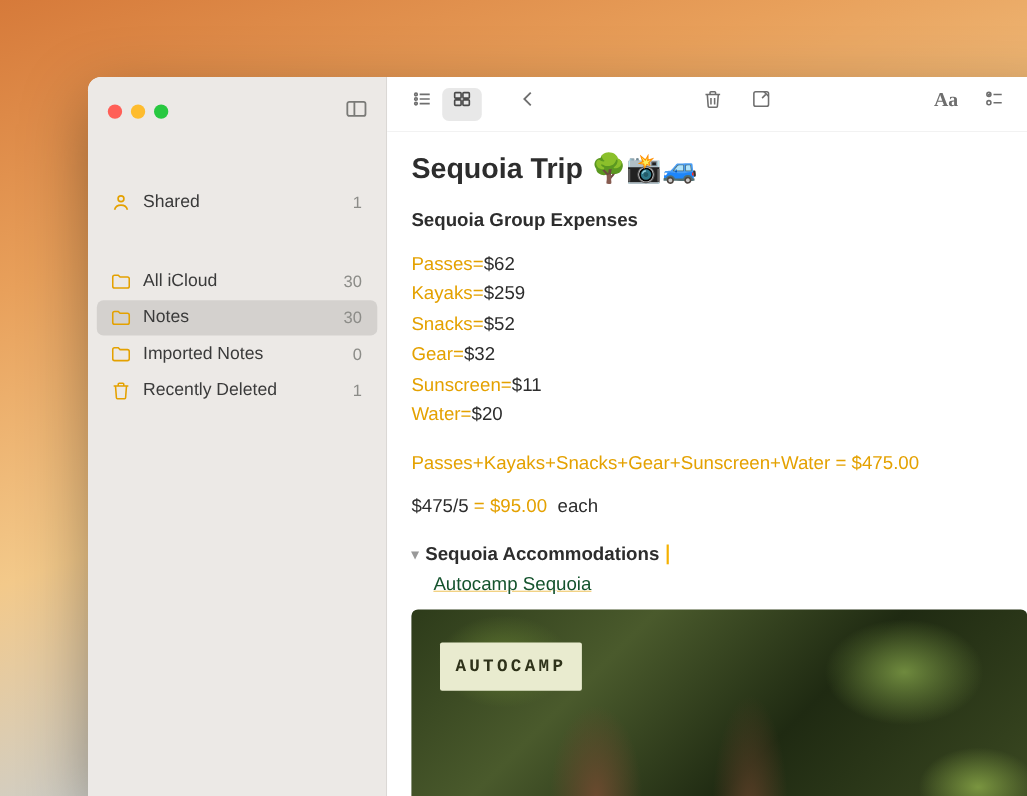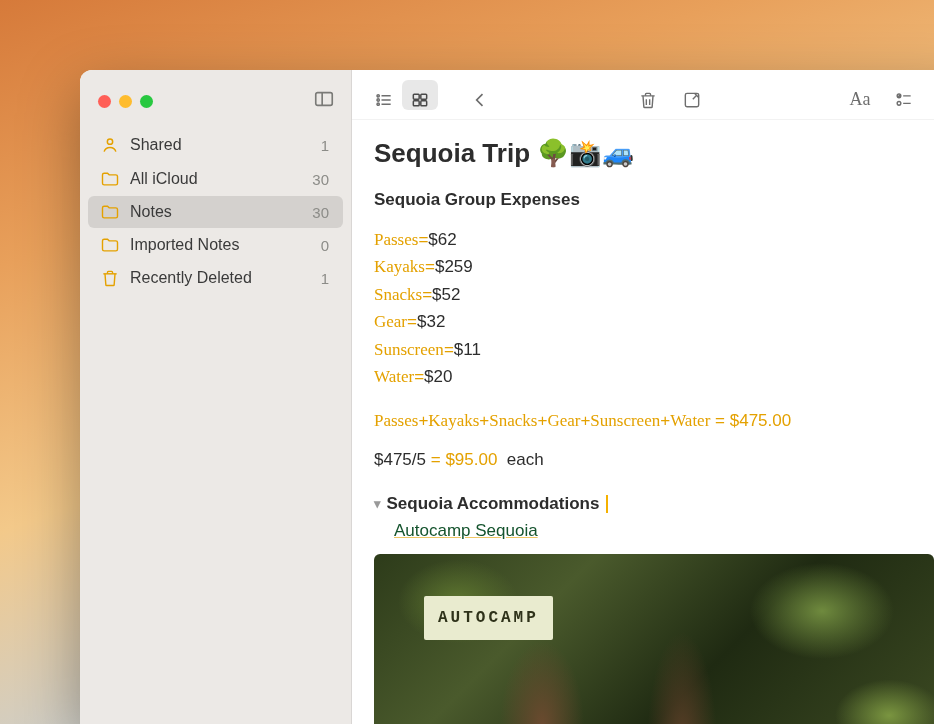--- a/index.html
+++ b/index.html
@@ -17,20 +17,21 @@
     display: flex;
     overflow: hidden;
   }
   
   .sidebar {
     width: 272px;
     background: rgba(234,231,228,0.92);
     border-right: 1px solid rgba(0,0,0,0.08);
     display: flex; flex-direction: column;
     padding-top: 10px;
+    gap: 38px;
   }
   .titlebar-controls {
     display: flex; align-items: center; gap: 8px;
     padding: 8px 16px 14px 18px;
   }
   .tl-dot { width: 13px; height: 13px; border-radius: 50%; }
   .dot-red { background: #ff5f57; }
   .dot-yellow { background: #febc2e; }
   .dot-green { background: #28c840; }
   .sidebar-toggle { margin-left: auto; color: #7a7a77; }
@@ -72,44 +73,45 @@
     display: flex; align-items: center;
     padding: 0 14px;
     gap: 8px;
     border-bottom: 1px solid rgba(0,0,0,0.05);
   }
   .tb-group {
     display: flex; background: none; border-radius: 6px;
   }
   .tb-btn {
     width: 36px; height: 30px;
-    display: flex; align-items: flex-end; justify-content: center;
+    display: flex; align-items: flex-start; justify-content: center;
     border-radius: 6px;
     color: #6e6e6e;
+    font-weight: bold;
   }
   .tb-btn.active { background: rgba(0,0,0,0.09); color: #4a4a4a; }
   .tb-spacer-sm { width: 8px; }
   .tb-spacer { flex: 1; }
   .tb-btn svg { width: 20px; height: 20px; }
   .tb-aa { font-size: 18px; font-family: Georgia, serif; color:#6e6e6e; }
   
   .note-content {
     padding: 14px 22px 0 22px;
     overflow: hidden;
     font-size: 17px;
     color: #2d2d2d;
     line-height: 1.5;
   }
   .note-title {
     font-size: 26px; font-weight: 700;
     margin-bottom: 14px;
   }
   .note-subtitle { font-weight: 700; margin-bottom: 14px; }
   .expr-line { margin-bottom: 2px; }
-  .math-var { color: #e4a100; font-family: Liberation Serif, serif; }
+  .math-var { color: #e4a100; }
   .math-op { color: #e4a100; }
   .math-result { color: #e4a100; font-weight: 400; }
   .sum-line { margin-top: 18px; }
   .each-line { margin-top: 14px; margin-bottom: 18px;}
   .section-h {
     display: flex; align-items: center; gap: 6px;
     font-weight: 700; font-size: 17px;
     margin-top: 10px;
   }
   .chevron-sm { color: #999; font-size: 13px; }
@@ -130,30 +132,29 @@
     position:absolute; inset:0;
     background:
       radial-gradient(60px 120px at 30% 90%, #6b4a2f 0%, transparent 70%),
       radial-gradient(50px 160px at 55% 100%, #5a3e27 0%, transparent 70%),
       radial-gradient(120px 80px at 80% 30%, #6f8a3e 0%, transparent 60%),
       radial-gradient(100px 70px at 15% 25%, #5d752f 0%, transparent 60%),
       radial-gradient(90px 60px at 92% 85%, #7a9540 0%, transparent 60%);
   }
   .pv-badge {
     position: absolute;
-    top: 42px;
+    top: 30px;
     background: #e9ebcf;
     color: #2f321a;
     font-weight: 700;
     letter-spacing: 3px;
     font-size: 16px;
     padding: 10px 14px;
     border-radius: 2px;
     font-family: "Courier New", monospace;
-    margin-left: 24px;
   }
   .pv-badge.b1 { left: 26px; }
   .pv-badge.b2 { left: 184px; letter-spacing:2px;}
 </style>
 </head>
 <body>
 
 <div class="window">
 
   <div class="sidebar">

